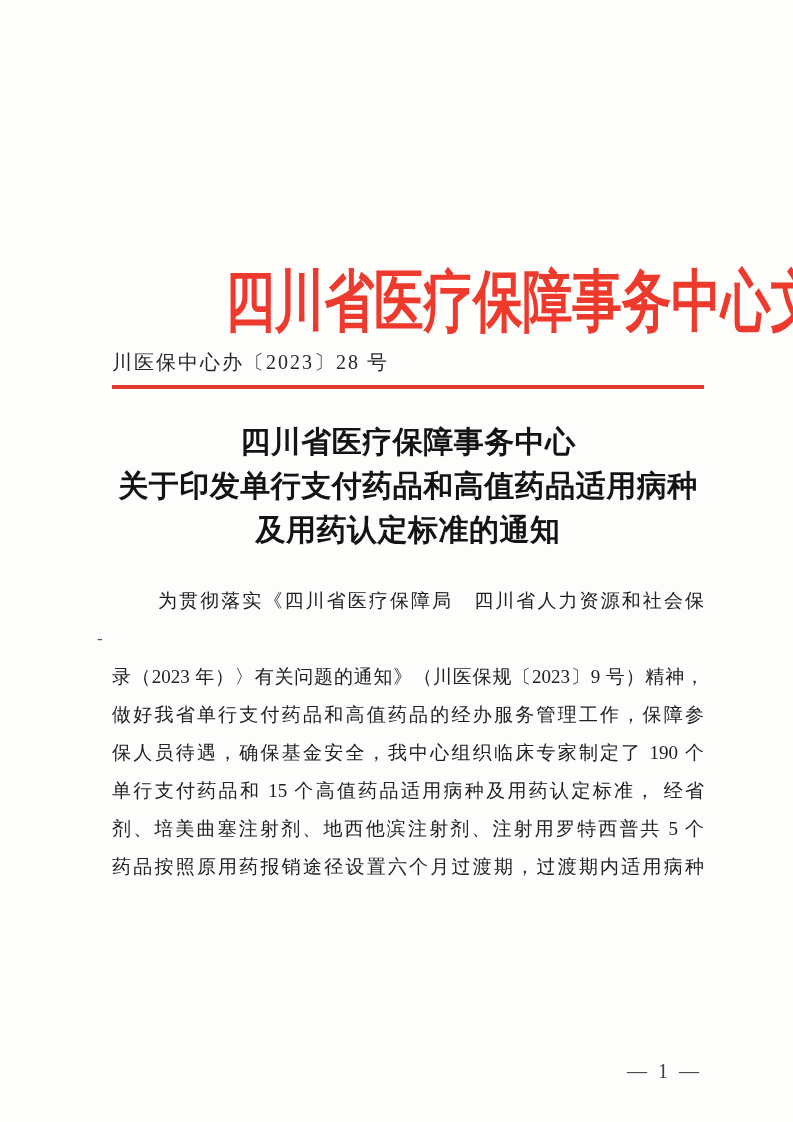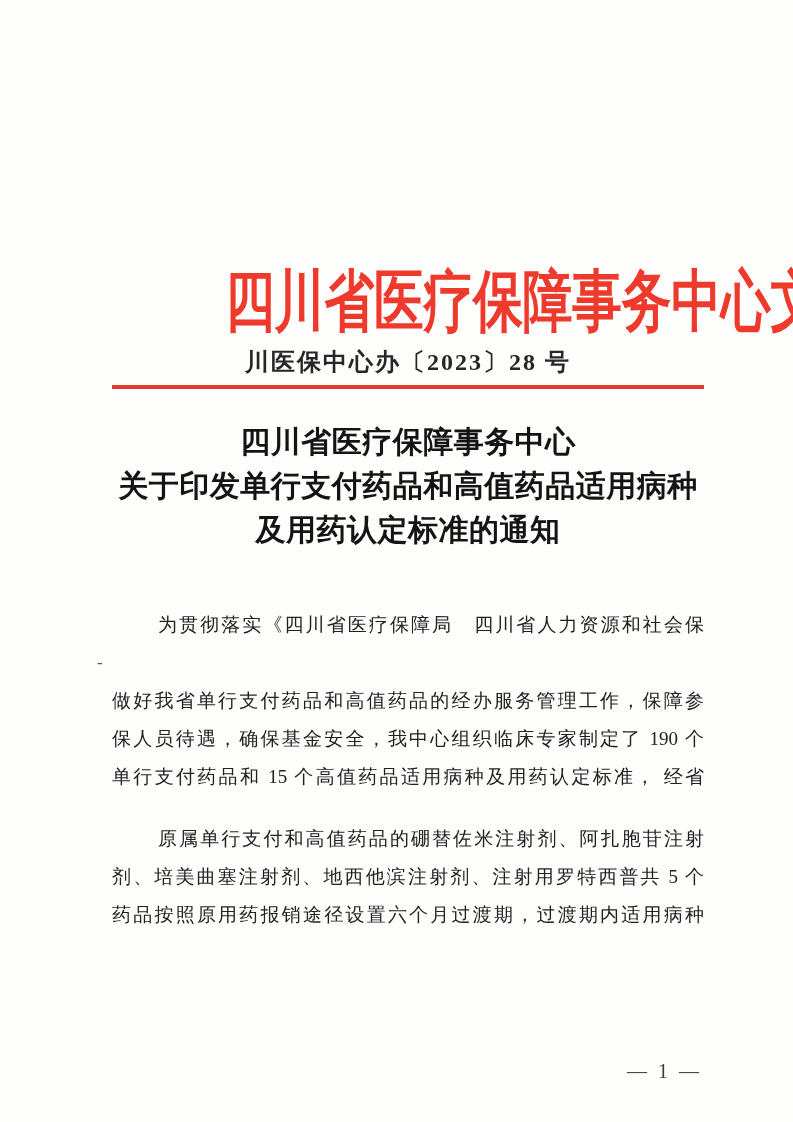--- a/index.html
+++ b/index.html
@@ -30,26 +30,24 @@
     display: inline-block;
     font-size: 67px;
     font-weight: 700;
     transform: scaleX(0.74);
     transform-origin: 50% 50%;
     letter-spacing: 0px;
     white-space: nowrap;
   }
   .doc-number {
     top: 347px;
-    text-align: center;
-    font-size: 24px;
+    font-size: 20px;
     line-height: 30px;
     letter-spacing: 2px;
     color: #262626;
-    font-weight: bold;
   }
   .red-rule {
     top: 385px;
     height: 4px;
     border: none;
   }
   
   .doc-title {
     top: 420px;
     text-align: center;
@@ -70,21 +68,21 @@
     position: relative;
     height: 38px;
     white-space: nowrap;
     overflow: visible;
   }
   .bl.j {
     text-align: justify;
     text-align-last: justify;
     text-justify: inter-character;
   }
-  .bl.indent { text-indent: 46px; margin-top: 24px; }
+  .bl.indent { text-indent: 46px; }
   .dash-artifact {
     position: absolute;
     left: -15px;
     top: 0;
     text-indent: 0;
     font-size: 17px;
     color: #555;
   }
   
   .footer {
@@ -115,23 +113,23 @@
     <div>四川省医疗保障事务中心</div>
     <div>关于印发单行支付药品和高值药品适用病种</div>
     <div>及用药认定标准的通知</div>
   </div>
 
   <div class="col body-text">
     <div class="bl j indent">为贯彻落实《四川省医疗保障局　四川省人力资源和社会保</div>
     <div class="bl j">
       <span class="dash-artifact">-</span>
     </div>
+    <div class="bl j">录（2023 年）〉有关问题的通知》（川医保规〔2023〕9 号）精神，</div>
     <div class="bl j">做好我省单行支付药品和高值药品的经办服务管理工作，保障参</div>
     <div class="bl j">保人员待遇，确保基金安全，我中心组织临床专家制定了 190 个</div>
     <div class="bl j">单行支付药品和 15 个高值药品适用病种及用药认定标准， 经省</div>
-    <div class="bl j indent">原属单行支付和高值药品的硼替佐米注射剂、阿扎胞苷注射</div>
     <div class="bl j">剂、培美曲塞注射剂、地西他滨注射剂、注射用罗特西普共 5 个</div>
     <div class="bl j">药品按照原用药报销途径设置六个月过渡期，过渡期内适用病种</div>
   </div>
 
   <div class="col footer">— 1 —</div>
 
 </div>
 
 </body></html>

